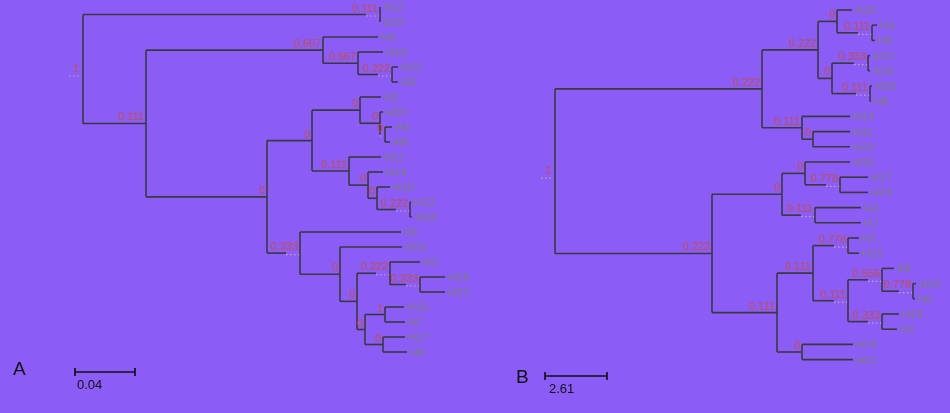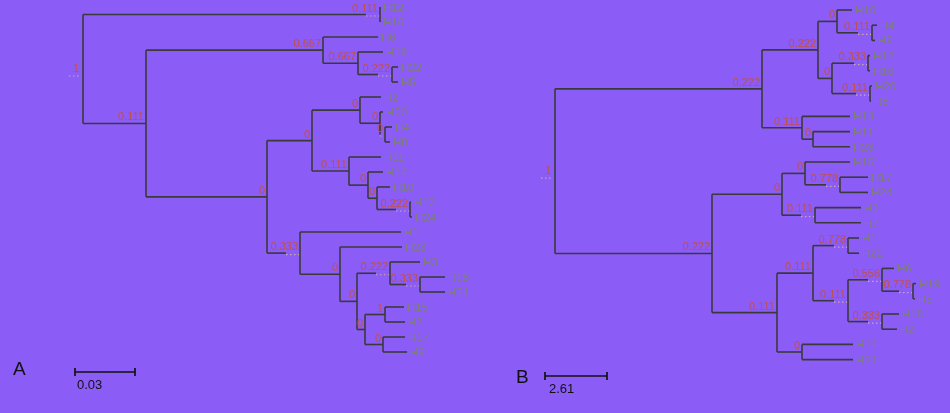--- a/index.html
+++ b/index.html
@@ -291,17 +291,17 @@
       <line x1="802" y1="359.59999999999997" x2="853" y2="359.59999999999997" stroke="#3a3a3a" stroke-width="1.6"></line>
       <text x="856" y="363.59999999999997" fill="#7f7f7f" text-anchor="start" class="taxon-text">H21</text>
       <text x="551" y="174.14375" fill="#c0504d" text-anchor="end" class="support-text">1</text>
       <line x1="541" y1="178.14375" x2="551" y2="178.14375" stroke="#c7a9a9" stroke-width="1.2" stroke-dasharray="1.5,2.5"></line>
       <line x1="545" y1="376" x2="607" y2="376" stroke="#111111" stroke-width="1.7"></line>
       <line x1="545" y1="372" x2="545" y2="380" stroke="#111111" stroke-width="1.7"></line>
       <line x1="607" y1="372" x2="607" y2="380" stroke="#111111" stroke-width="1.7"></line>
     </svg>
 
   <div class="panel-letter" id="letter-a" style="left: 13px; top: 358px;">A</div>
-  <div class="scale-value" id="scale-a" style="left: 77px; top: 377px;">0.03</div>
+  <div class="scale-value" id="scale-a" style="left: 77px; top: 377px;">0.04</div>
 
   <div class="panel-letter" id="letter-b" style="left: 516px; top: 366px;">B</div>
   <div class="scale-value" id="scale-b" style="left: 549px; top: 381px;">2.61</div>
 </div>
 
 </body></html>

